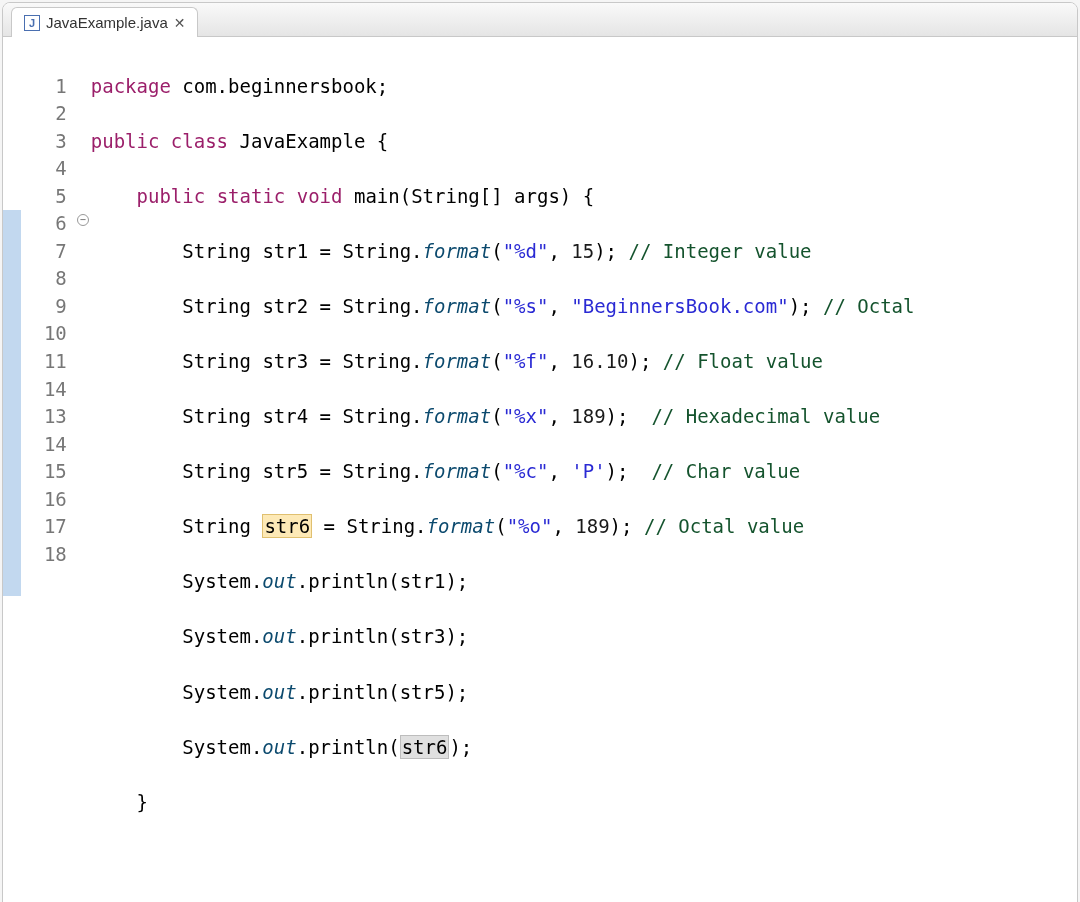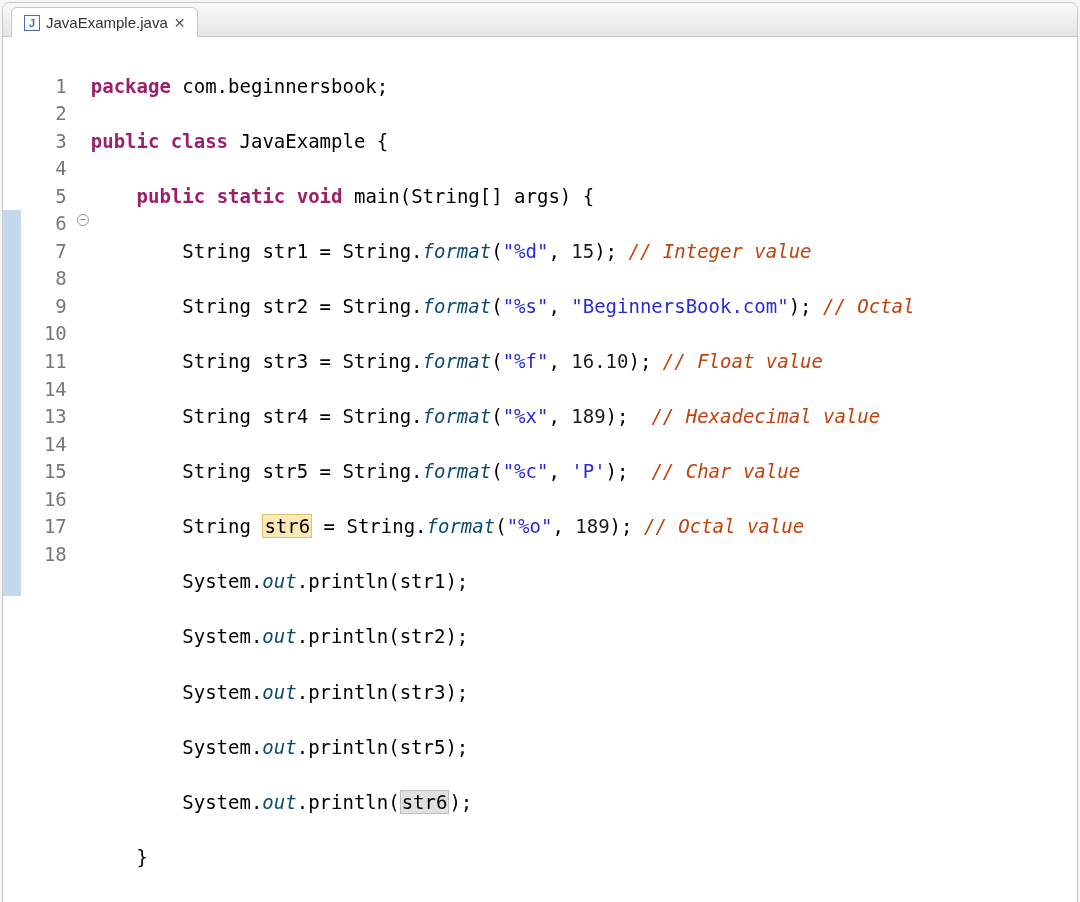--- a/index.html
+++ b/index.html
@@ -84,23 +84,23 @@
     flex-shrink: 0;
     min-width: 34px;
   }
   .fold-bar {
     width: 14px;
     flex-shrink: 0;
     position: relative;
   }
   .code-lines { flex: 1; }
   .code-line { min-height: 1.45em; }
-  .kw { color: #9b1f6a; font-weight: 700; }
+  .kw { color: #9b1f6a; font-weight: 400; }
   .str { color: #2a2ad4; }
-  .cmt { color: #c2410c; font-style: italic; }
+  .cmt { color: #14532d; }
   .ital { font-style: italic; color: #0c4a6e; }
   .num { color: #1a1a1a; }
   .hl-occ { background: #fde9b6; border: 1px solid #e0c070; padding: 0 1px; margin: -1px 0; }
   .hl-occ2 { background: #e0e0e0; border: 1px solid #bdbdbd; padding: 0 1px; margin: -1px 0; }
   .blue-mark {
     background: #c2d8ef;
     display: block;
     height: 1.45em;
   }
   .fold-circle {
@@ -155,21 +155,20 @@
 <div class="code-line"><span class="kw">package</span> <span>com.beginnersbook</span>;</div>
 <div class="code-line"><span class="kw">public</span> <span class="kw">class</span> <span>JavaExample</span> {</div>
 <div class="code-line">    <span class="kw">public</span> <span class="kw">static</span> <span class="kw">void</span> <span>main</span><span>(String[] args) {</span></div>
 <div class="code-line">        <span>String</span> <span>str1</span><span> = String.</span><span class="ital">format</span>(<span class="str">"%d"</span>, <span class="num">15</span>); <span class="cmt">// Integer value</span></div>
 <div class="code-line">        <span>String</span> <span>str2</span><span> = String.</span><span class="ital">format</span>(<span class="str">"%s"</span>, <span class="str">"BeginnersBook.com"</span>); <span class="cmt">// Octal</span></div>
 <div class="code-line">        <span>String</span> <span>str3</span><span> = String.</span><span class="ital">format</span>(<span class="str">"%f"</span>, <span class="num">16.10</span>); <span class="cmt">// Float value</span></div>
 <div class="code-line">        <span>String</span> <span>str4</span><span> = String.</span><span class="ital">format</span>(<span class="str">"%x"</span>, <span class="num">189</span>);  <span class="cmt">// Hexadecimal value</span></div>
 <div class="code-line">        <span>String</span> <span>str5</span><span> = String.</span><span class="ital">format</span>(<span class="str">"%c"</span>, <span class="str">'P'</span>);  <span class="cmt">// Char value</span></div>
 <div class="code-line">        <span>String</span> <span class="hl-occ">str6</span><span> = String.</span><span class="ital">format</span>(<span class="str">"%o"</span>, <span class="num">189</span>); <span class="cmt">// Octal value</span></div>
 <div class="code-line">        <span>System.</span><span class="ital">out</span><span>.println(</span><span>str1</span><span>);</span></div>
-<div class="code-line">        <span>System.</span><span class="ital">out</span><span>.println(</span><span>str2</span><span>);</span></div>
 <div class="code-line">        <span>System.</span><span class="ital">out</span><span>.println(</span><span>str3</span><span>);</span></div>
 <div class="code-line">        <span>System.</span><span class="ital">out</span><span>.println(</span><span>str5</span><span>);</span></div>
 <div class="code-line">        <span>System.</span><span class="ital">out</span><span>.println(</span><span class="hl-occ2">str6</span><span>);</span></div>
 <div class="code-line">    }</div>
 
 
     </div>
   </div>
 </div>
 

